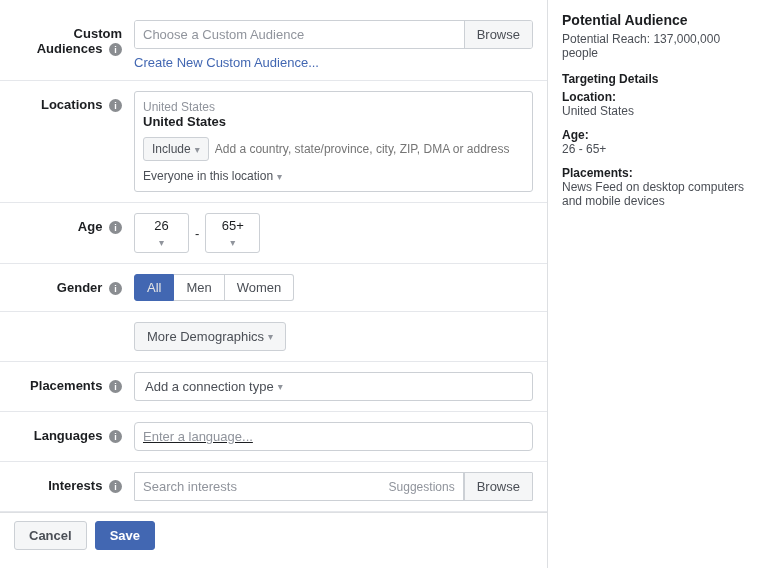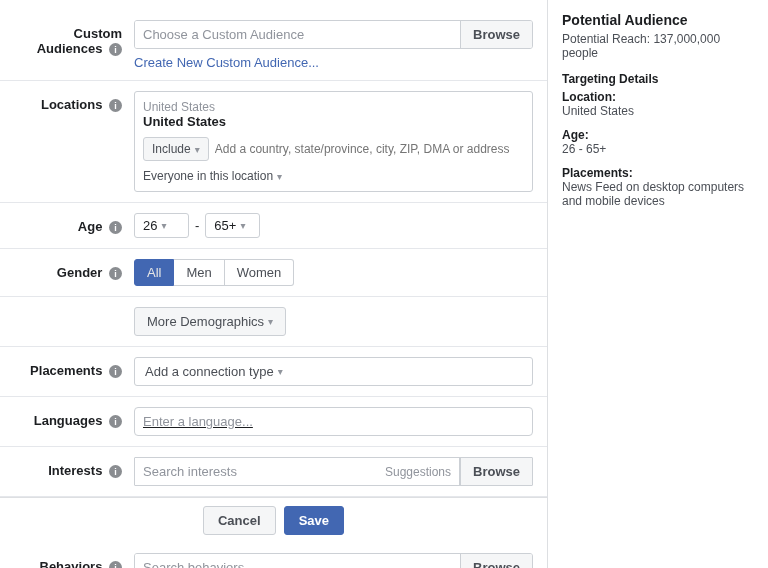--- a/index.html
+++ b/index.html
@@ -107,21 +107,21 @@
     }
 
     .browse-btn {
       background: #f5f6f7;
       border: none;
       border-left: 1px solid #ccd0d5;
       padding: 0 12px;
       font-size: 13px;
       color: #4b4f56;
       cursor: pointer;
-      font-weight: 700;
+      font-weight: 400;
     }
 
     .create-link {
       color: #4267b2;
       font-size: 13px;
       text-decoration: none;
       display: block;
       margin-top: 6px;
       cursor: pointer;
     }
@@ -194,20 +194,21 @@
       align-items: center;
       gap: 4px;
       background: #fff;
       border: 1px solid #ccd0d5;
       border-radius: 3px;
       padding: 4px 8px;
       font-size: 13px;
       cursor: pointer;
       color: #1c1e21;
       min-width: 55px;
+      flex-direction: column;
     }
 
     .age-dash {
       color: #1c1e21;
       font-size: 13px;
     }
 
     .gender-row {
       display: flex;
       align-items: center;
@@ -269,21 +270,21 @@
       color: #4b4f56;
     }
 
     .caret {
       font-size: 10px;
       color: #90949c;
     }
 
     .bottom-bar {
       display: flex;
-      justify-content: center;
+      justify-content: flex-start;
       align-items: center;
       padding: 8px 14px;
       gap: 8px;
       background: #fff;
       border-top: 1px solid #dddfe2;
     }
 
     .cancel-btn {
       background: #f5f6f7;
       border: 1px solid #ccd0d5;

